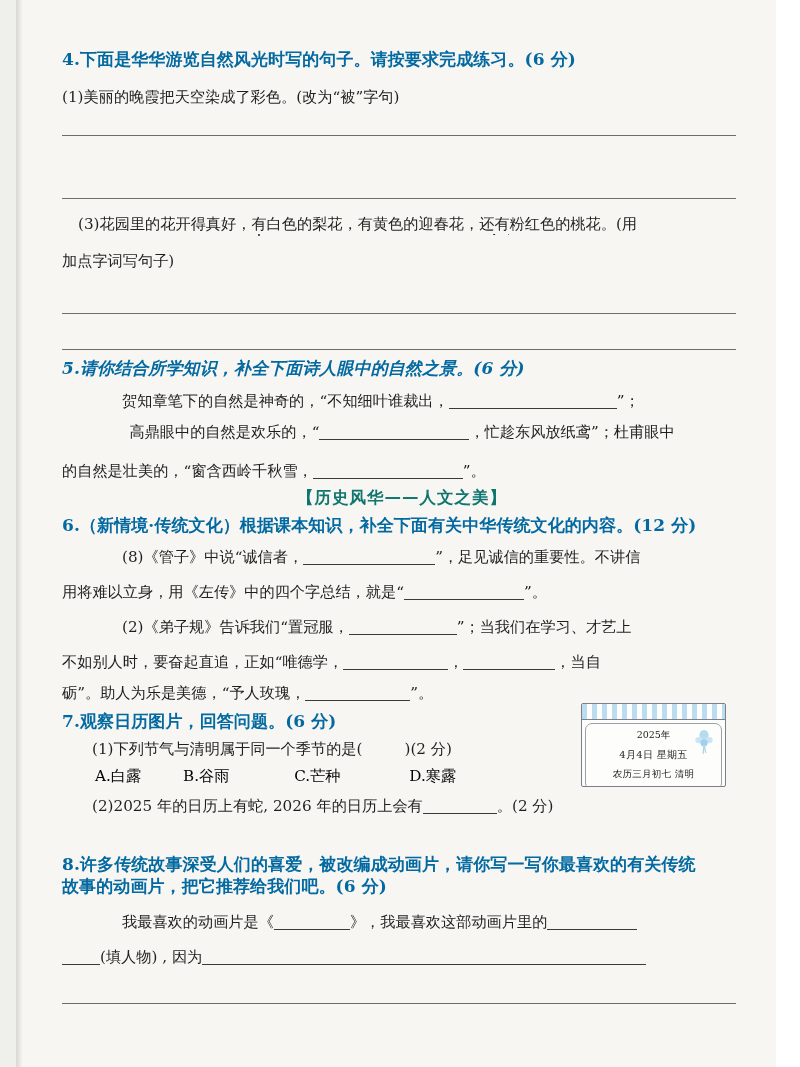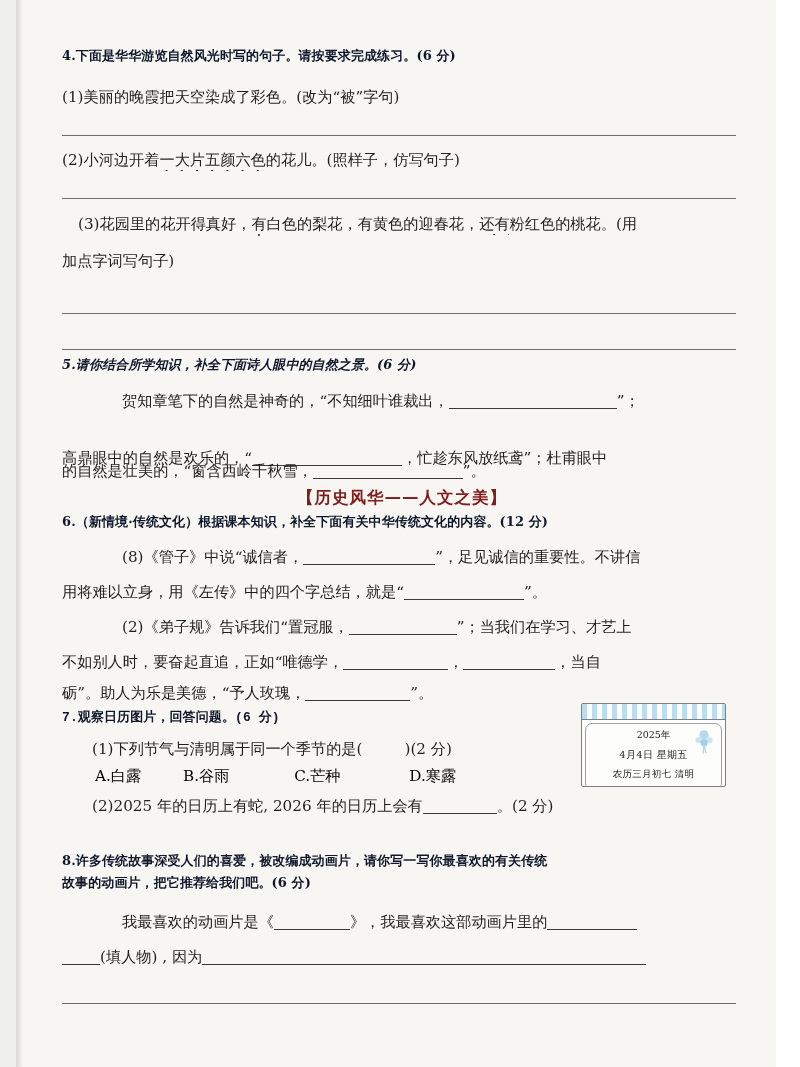--- a/index.html
+++ b/index.html
@@ -38,23 +38,23 @@
     position: absolute;
     left: 46px;
     top: 0;
     width: 680px;
     height: 1067px;
   }
 
   
   .qhead {
     font-weight: bold;
-    font-size: 13px;
+    font-size: 17px;
     line-height: 1.45;
-    color: #0f172a;
+    color: #0369a1;
     letter-spacing: 0.1px;
   }
   .ptext {
     font-size: 15.2px;
     line-height: 1.55;
     color: #1f1f1f;
   }
   .indent2 { text-indent: 30px; }
   .indent3 { text-indent: 60px; }
 
@@ -105,21 +105,21 @@
     border-radius:50%;
     background:#222;
   }
 
   
   .banner {
     text-align: center;
     font-weight: bold;
     font-size: 16.5px;
     letter-spacing: 1px;
-    color: #7f1d1d;
+    color: #0f766e;
   }
 
   
   .options { font-size: 15.2px; color:#000000; }
   .opt { display:inline-block; }
 
   
   .calendar {
     position: absolute;
     left: 519px;
@@ -187,44 +187,41 @@
     <div class="row qhead" style="top:47px;">
       <span>4.</span><span>下面是华华游览自然风光时写的句子。请按要求完成练习。(6 分)</span>
     </div>
 
     <div class="row ptext" style="top:86px;">
       <span>(1)</span><span>美丽的晚霞把天空染成了彩色。(改为“被”字句)</span>
     </div>
 
     <div class="ruleline" style="left:0px; top:135px; width:674px;"></div>
 
-    <div class="row ptext" style="top:149px;">
-      <span>(2)</span><span>小河边开着</span><span class="dotted">一大片五颜六色</span><span>的花儿。(照样子，仿写句子)</span>
-    </div>
 
     <div class="ruleline" style="left:0px; top:198px; width:674px;"></div>
 
     <div class="row ptext" style="top:213px;margin-left:16px;">
       <span>(3)</span><span>花园里的花开得真好，</span><span class="dot1">有</span><span>白色的梨花，有黄色的迎春花，</span><span class="dotted">还有</span><span>粉红色的桃花。(用</span>
     </div>
     <div class="row ptext" style="top:250px;">
       <span>加点字词写句子)</span>
     </div>
 
     <div class="ruleline" style="left:0px; top:313px; width:674px;"></div>
     <div class="ruleline" style="left:0px; top:349px; width:674px;"></div>
 
     <div class="row qhead" style="top:356px;font-style:italic;">
       <span>5.</span><span>请你结合所学知识，补全下面诗人眼中的自然之景。(6 分)</span>
     </div>
 
     <div class="row ptext indent3" style="top:390px;">
       <span>贺知章笔下的自然是神奇的，“不知细叶谁裁出，</span><span class="blank" style="width:168px;"></span><span>”；</span>
     </div>
-    <div class="row ptext" style="top:447px;">
+    <div class="row ptext" style="top:421px;text-align:center;">
       <span>高鼎眼中的自然是欢乐的，“</span><span class="blank" style="width:150px;"></span><span>，忙趁东风放纸鸢”；杜甫眼中</span>
     </div>
     <div class="row ptext" style="top:460px;">
       <span>的自然是壮美的，“窗含西岭千秋雪，</span><span class="blank" style="width:150px;"></span><span>”。</span>
     </div>
 
     <div class="row banner" style="top:487px;">【历史风华——人文之美】</div>
 
     <div class="row qhead" style="top:513px;">
       <span>6.</span><span>（新情境·传统文化）根据课本知识，补全下面有关中华传统文化的内容。(12 分)</span>
@@ -240,21 +237,21 @@
     <div class="row ptext indent3" style="top:616px;">
       <span>(2)《弟子规》告诉我们“置冠服，</span><span class="blank" style="width:108px;"></span><span>”；当我们在学习、才艺上</span>
     </div>
     <div class="row ptext" style="top:651px;">
       <span>不如别人时，要奋起直追，正如“唯德学，</span><span class="blank" style="width:105px;"></span><span>，</span><span class="blank" style="width:92px;"></span><span>，当自</span>
     </div>
     <div class="row ptext" style="top:682px;">
       <span>砺”。助人为乐是美德，“予人玫瑰，</span><span class="blank" style="width:105px;"></span><span>”。</span>
     </div>
 
-    <div class="row qhead" style="top:709px;font-family:Liberation Mono, monospace;">
+    <div class="row qhead" style="top:709px;">
       <span>7.</span><span>观察日历图片，回答问题。(6 分)</span>
     </div>
 
     <div class="row ptext indent2" style="top:738px; width:470px;">
       <span>(1)下列节气与清明属于同一个季节的是(</span><span style="display:inline-block;width:42px;"></span><span>)(2 分)</span>
     </div>
 
     <div class="row options" style="top:766px; width:470px;">
       <span class="opt" style="margin-left:33px;"><span>A.</span><span>白露</span></span>
       <span class="opt" style="margin-left:37px;"><span>B.</span><span>谷雨</span></span>

